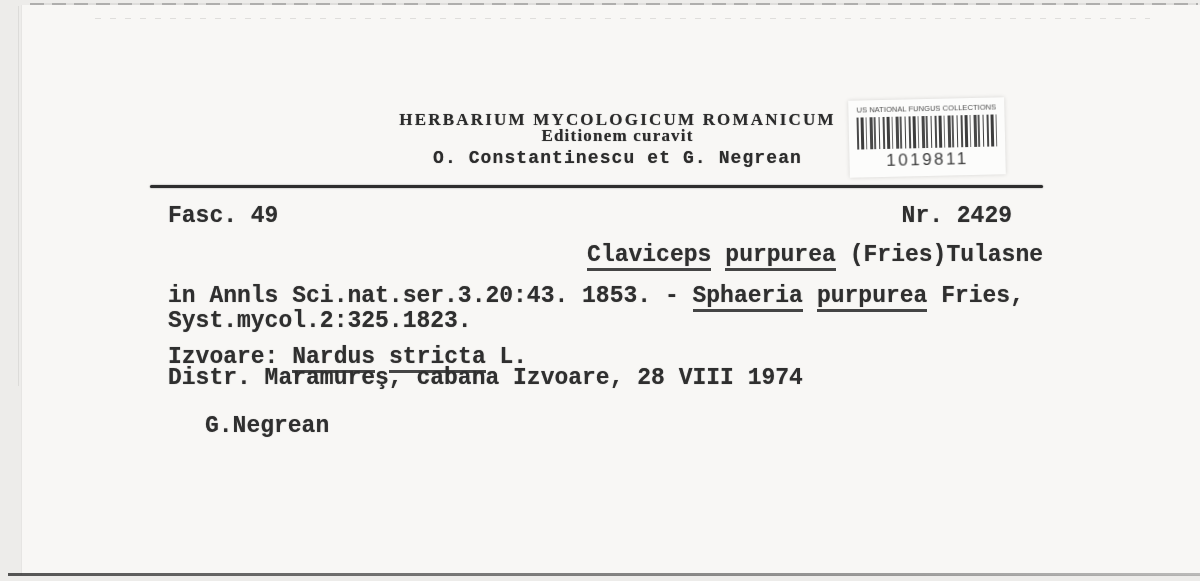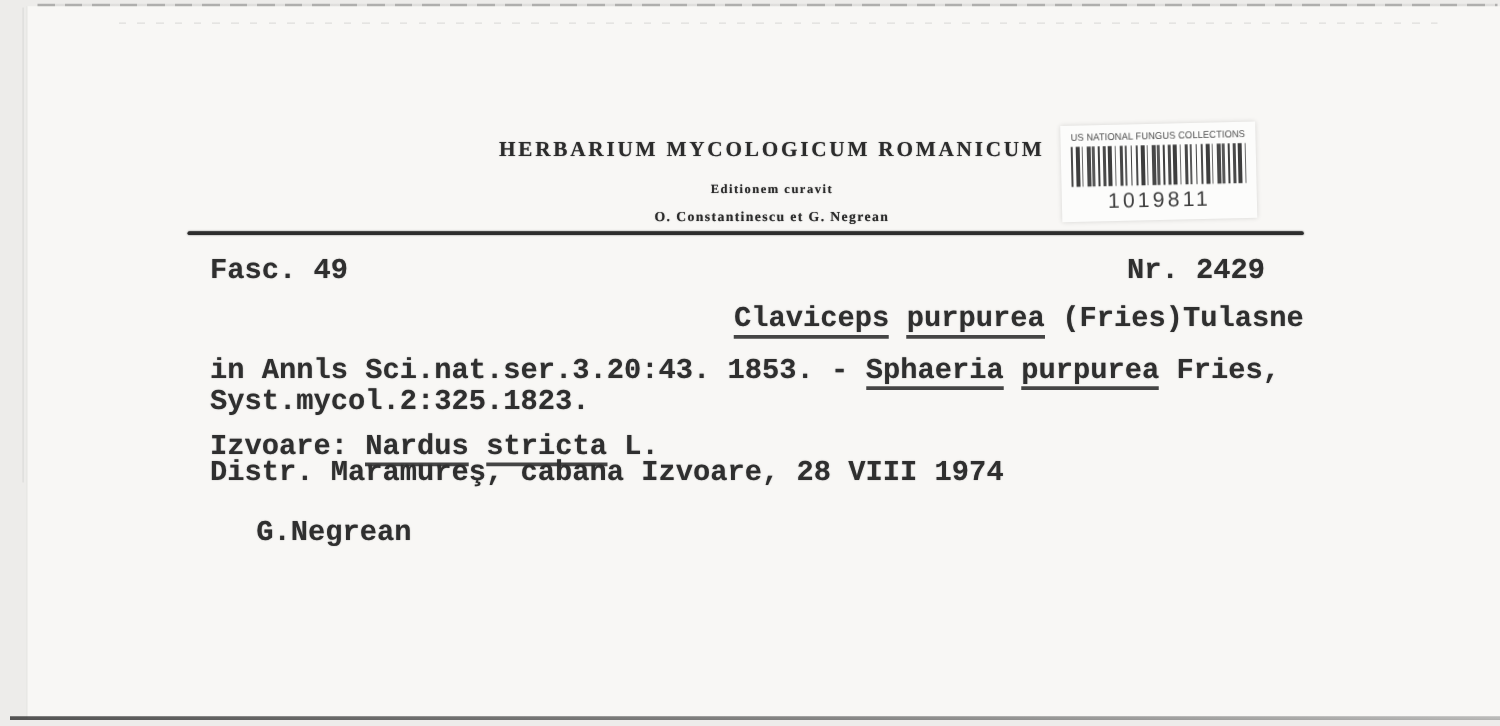--- a/index.html
+++ b/index.html
@@ -32,22 +32,22 @@
   }
 
   
   .header {
     position:absolute; left:0; top:111px; width:1155px; text-align:center;
     color:#2c2c2c; font-family:"Liberation Serif", serif; font-weight:700;
     text-shadow:0 0 1px rgba(40,40,40,0.55);
     padding-left:40px;
   }
   .header .inst { font-size:17px; letter-spacing:2.2px; line-height:18px; }
-  .header .sub  { font-size:10px; letter-spacing:1.2px; margin-top:16px; line-height:14px; }
-  .header .eds  { font-size:11px; letter-spacing:1.1px; margin-top:8px; line-height:15px; }
+  .header .sub  { font-size:17px; letter-spacing:1.2px; margin-top:0; line-height:14px; }
+  .header .eds  { font-size:18px; letter-spacing:1.1px; margin-top:8px; line-height:15px;font-family:Liberation Mono, monospace; }
 
   
   .sticker {
     position:absolute; left:849px; top:99px; width:156px; height:77px;
     background:#fcfcfb; transform:rotate(-1.3deg);
     box-shadow:0 0 4px rgba(0,0,0,0.14);
     text-align:center;
   }
   .bc-text {
     margin-top:5px; font-size:8px; color:#4c4c4c; letter-spacing:0.1px;

